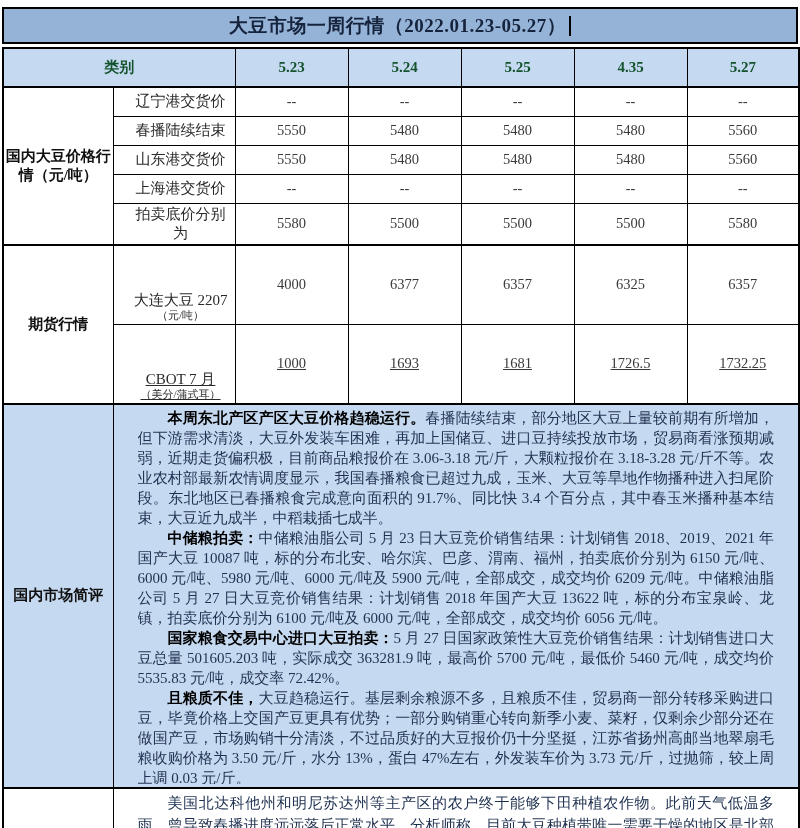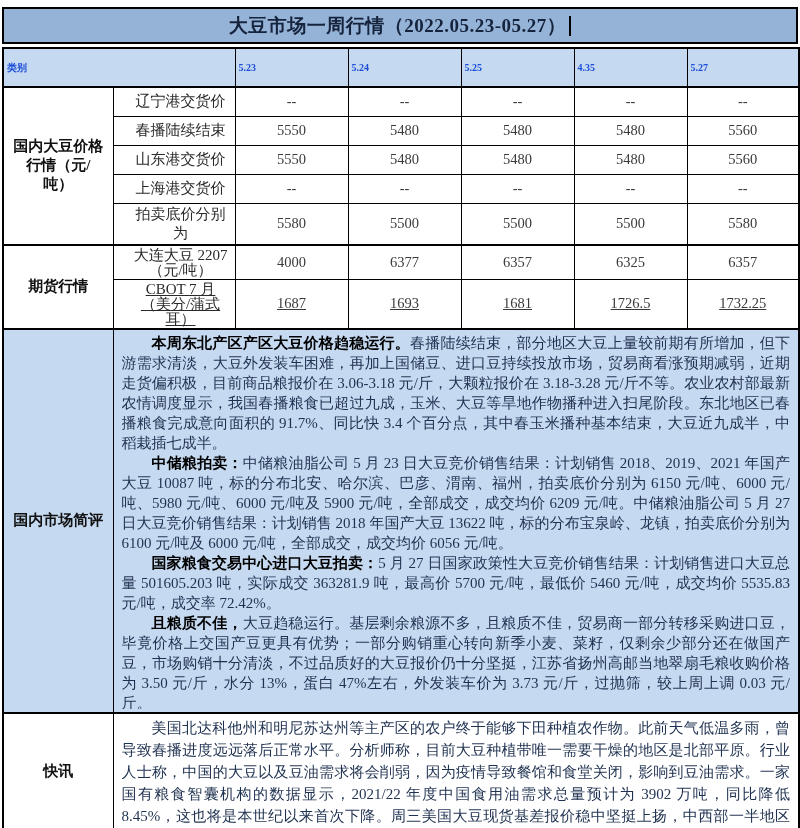--- a/index.html
+++ b/index.html
@@ -11,48 +11,48 @@
   body{width:800px;height:828px;font-family:"Liberation Serif","DejaVu Serif",serif;color:#222;overflow:hidden;}
   .sheet{width:800px;height:828px;padding:7px 2px 0;}
   .title-block{
     height:37px;border:2px solid var(--border);background:var(--title-bar);
     display:flex;align-items:center;justify-content:center;margin-bottom:3px;
     font-size:19px;font-weight:bold;color:#16233c;letter-spacing:.5px;
   }
   .cursor{display:inline-block;width:2px;height:20px;background:#000;margin-left:3px;vertical-align:-4px;}
   table{border-collapse:collapse;table-layout:fixed;width:796px;border:2px solid var(--border);}
   td{border:1px solid var(--border);vertical-align:middle;padding:1px 3px;}
-  tr.r-head td{height:39px;background:var(--header-row);font-weight:bold;font-size:10px;color:#1d4ed8;}
+  tr.r-head td{height:39px;background:var(--header-row);font-weight:bold;text-align:center;font-size:15px;color:#14532d;}
   tr.r-port td{height:29px;}
   tr.r-fut1 td{height:29px;}
   tr.r-fut2 td{height:30px;text-decoration:underline;}
   tr.r-remark td{height:29px;background:var(--remark-row);}
   .sec-top td{border-top:2px solid var(--border);}
-  .cat{font-weight:bold;text-align:center;font-size:15px;color:#111;line-height:19px;padding:0 8px;}
+  .cat{font-weight:bold;text-align:center;font-size:15px;color:#111;line-height:19px;padding:0 0;}
   .sub{text-align:center;font-size:15px;color:#2a2a2a;padding-left:16px;}
-  .sub .l2{font-size:15px;line-height:15px;}
-  .sub .l1{line-height:16px;}
+  .sub .l2{font-size:11px;line-height:15px;}
+  .sub .l1{line-height:16px;margin-top:45px;}
   .val{text-align:center;font-size:14.5px;color:#3a3a3a;font-family:"Liberation Serif","DejaVu Serif",serif;}
   .blue{background:var(--commentary-bg);}
-  .content{vertical-align:top;padding:3px 8px;margin-left:44px;}
+  .content{vertical-align:top;padding:3px 24px;margin-left:44px;}
   .content-box{height:376px;overflow:hidden;}
   .news-box{height:110px;overflow:hidden;}
   .content p{margin:0;text-indent:2em;font-size:15px;line-height:20px;text-align:justify;color:var(--body-text);}
   .news p{line-height:22px;}
   .content b{color:var(--lead-text);}
   .remark-content{font-size:15px;color:#17375E;padding-left:32px;}
   .remark-label{font-weight:bold;text-align:center;font-size:15px;color:#111;}
 </style>
 </head>
 <body>
 
 <div class="sheet">
 
   <div class="title-block">
-    <span>大豆市场一周行情（2022.05.23-05.27）</span>
+    <span>大豆市场一周行情（2022.01.23-05.27）</span>
       <span class="cursor"></span>
   </div>
 
   <table>
     <colgroup>
       <col style="width:110px">
         <col style="width:122px">
       <col style="width:113px">
         <col style="width:113px">
         <col style="width:113px">
@@ -122,21 +122,21 @@
       <td class="val"><span>6377</span></td>
       <td class="val"><span>6357</span></td>
       <td class="val"><span>6325</span></td>
       <td class="val"><span>6357</span></td>
     </tr>
     <tr class="r-fut2">
       <td class="sub">
         <div class="l1">CBOT 7 月</div>
         <div class="l2">（美分/蒲式耳）</div>
       </td>
-      <td class="val"><span>1687</span></td>
+      <td class="val"><span>1000</span></td>
       <td class="val"><span>1693</span></td>
       <td class="val"><span>1681</span></td>
       <td class="val"><span>1726.5</span></td>
       <td class="val"><span>1732.25</span></td>
     </tr>
 
     <tr class="sec-top">
       <td class="cat blue"><span>国内市场简评</span></td>
       <td colspan="6" class="content blue">
         <div class="content-box">

